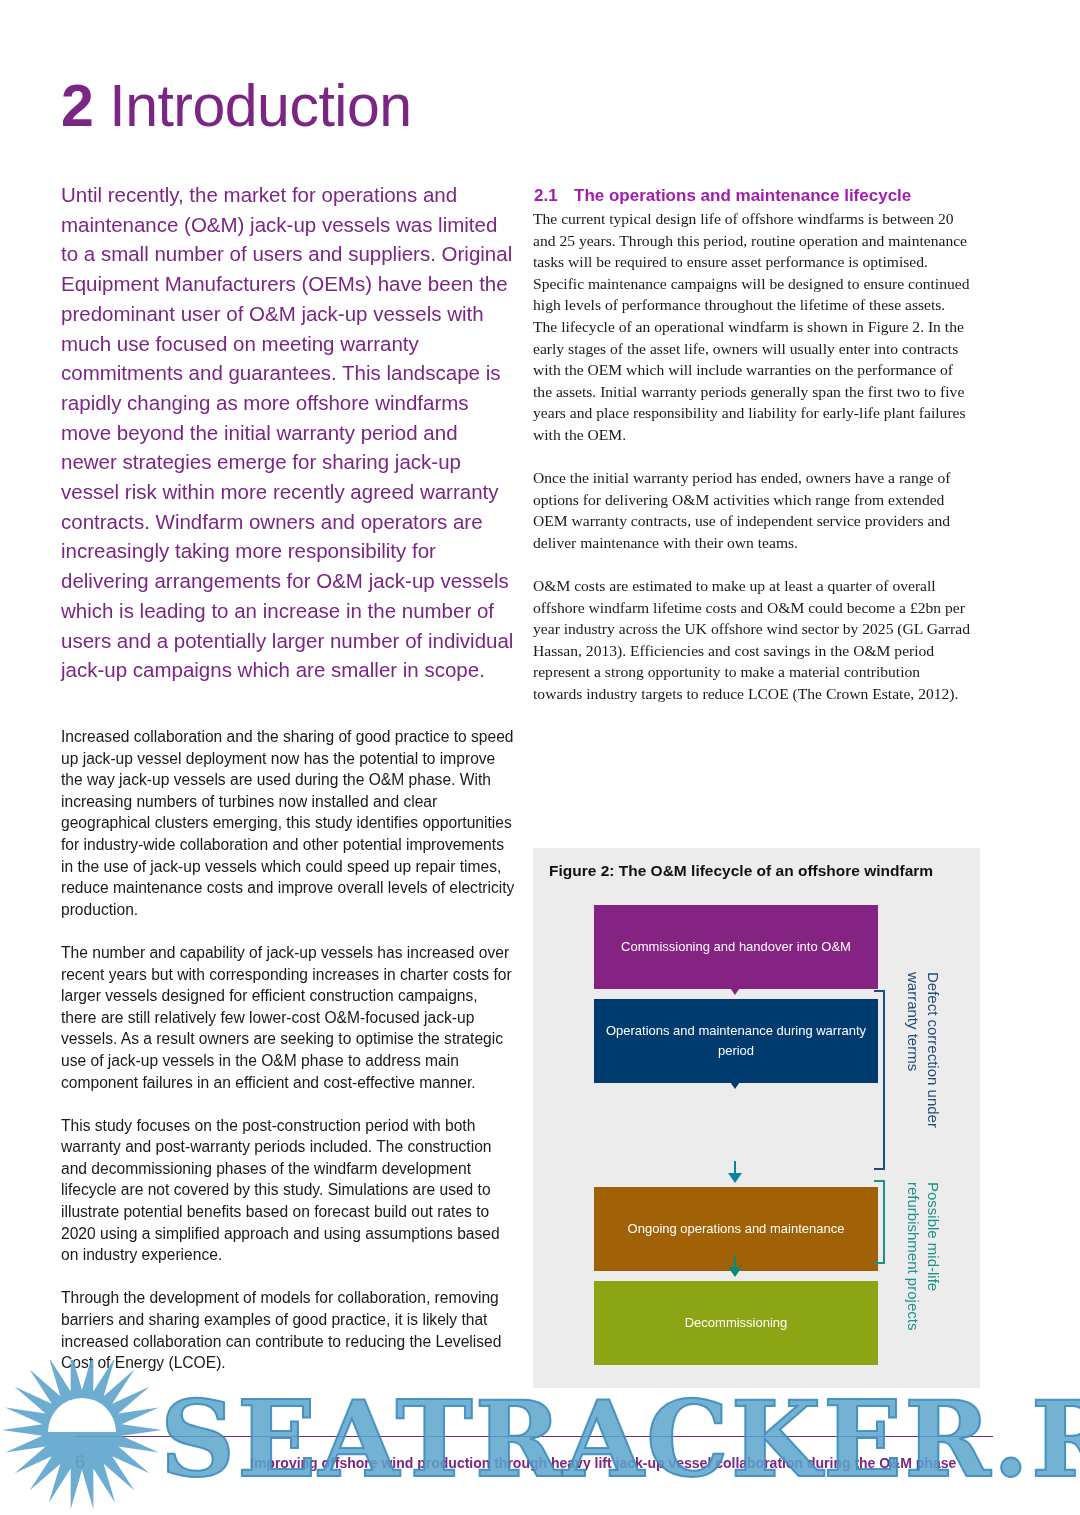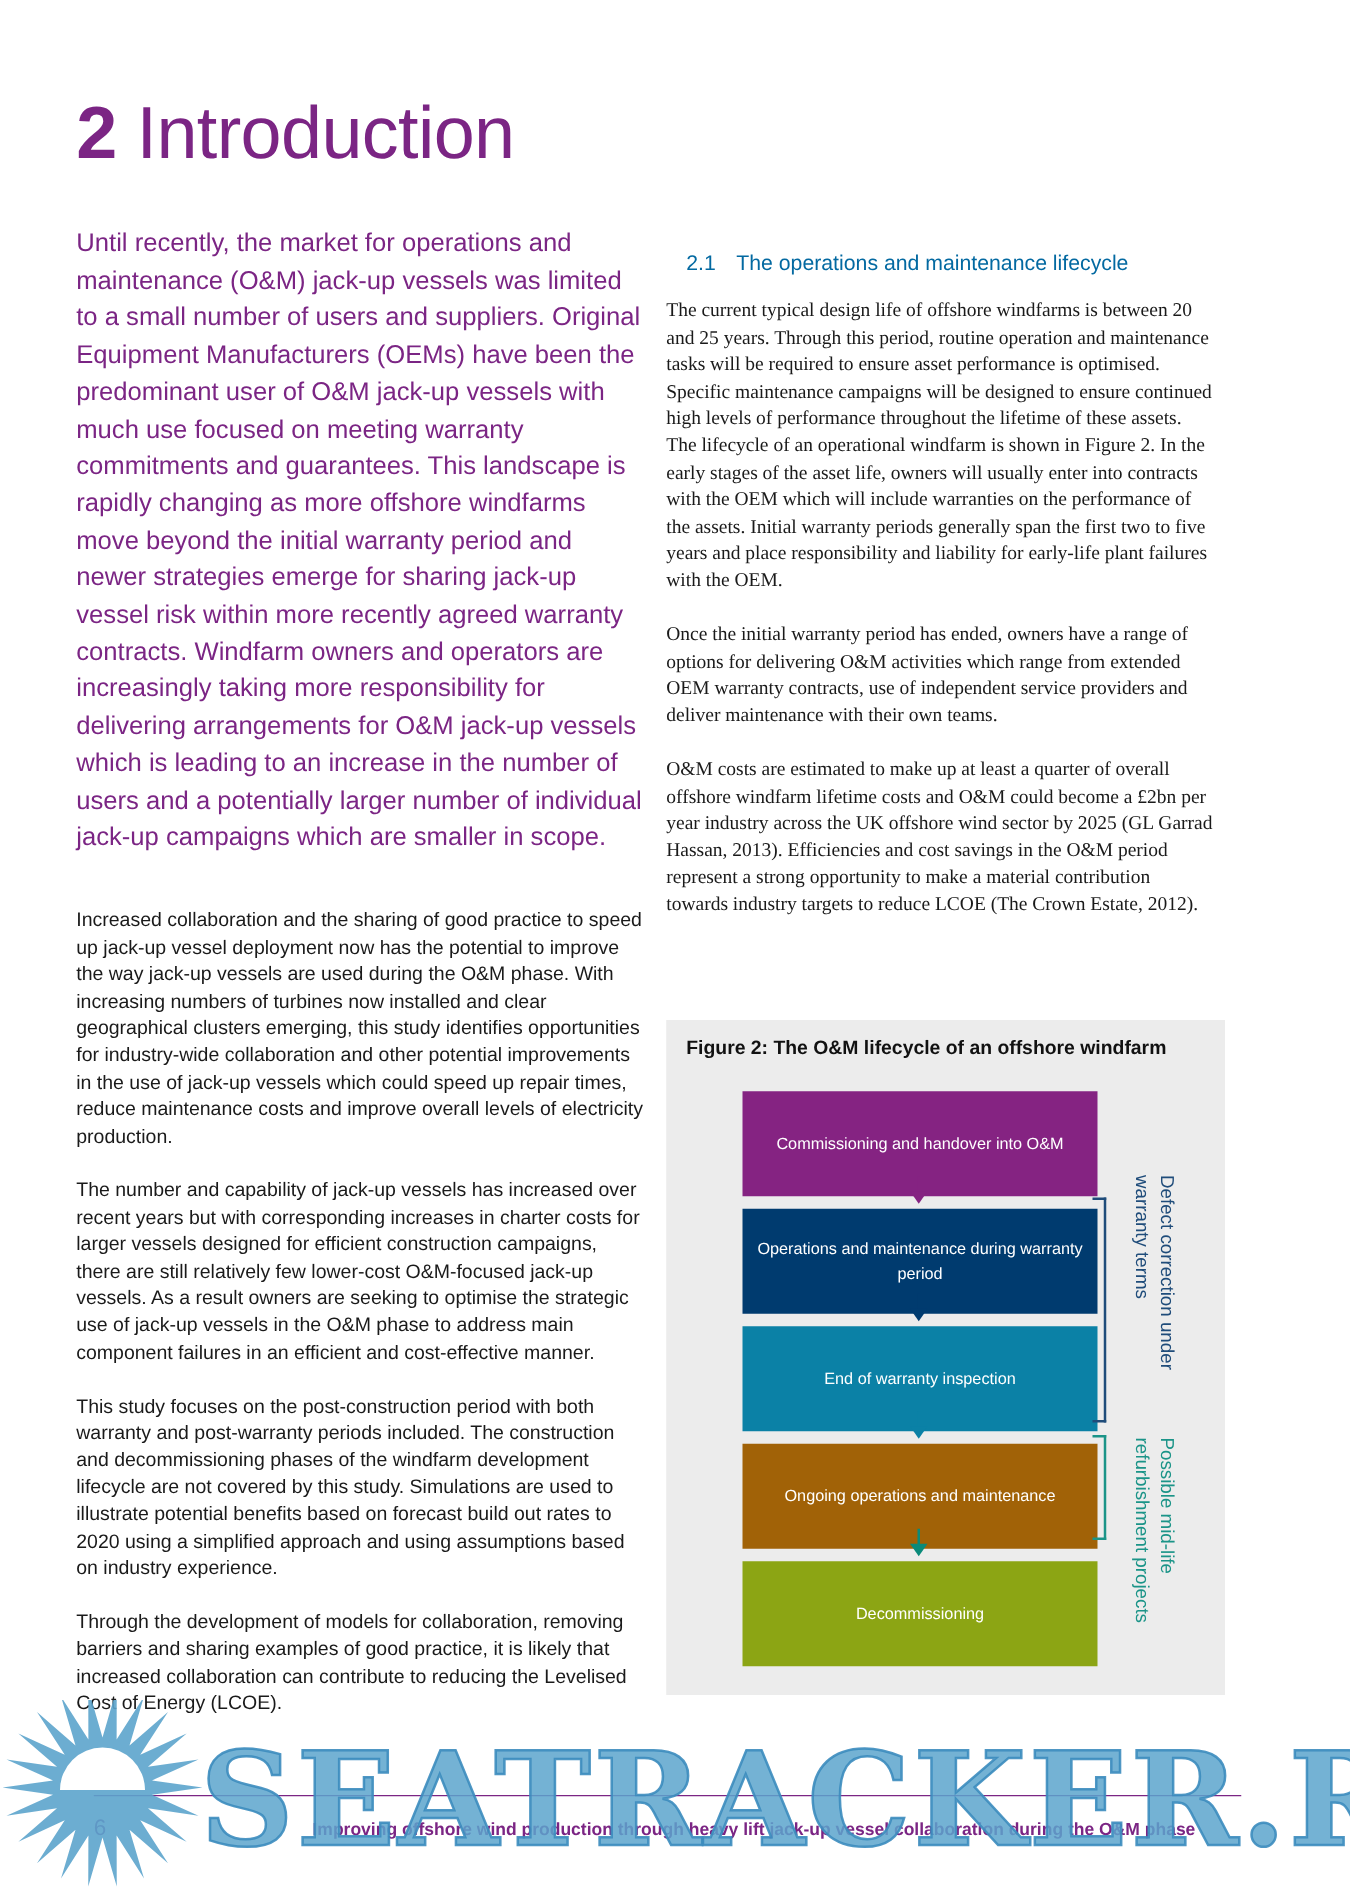--- a/index.html
+++ b/index.html
@@ -5,24 +5,24 @@
   html, body { margin:0; padding:0; background:#fff; }
   body { width:1080px; height:1515px; position:relative; overflow:hidden;
          font-family:"Liberation Sans", sans-serif; color:#1a1a1a; }
   .title { position:absolute; left:61px; top:72px; font-size:59px; color:#7b2584; font-weight:normal; letter-spacing:-0.5px; }
   .title b { font-weight:bold; }
   .lead { position:absolute; left:61px; top:180px; width:455px; font-size:20.5px; line-height:29.7px; color:#7b2584; }
   .lead p { margin:0; }
   .leftbody { position:absolute; left:61px; top:726px; width:455px; font-size:15.6px; line-height:21.6px; color:#1a1a1a; }
   .leftbody p { margin:0 0 21.6px 0; }
   .rightcol { position:absolute; left:533px; top:184px; width:440px; font-size:15.6px; line-height:21.6px; }
-  .rightcol h2 { margin:16px; font-size:17px; line-height:22px; color:#0369a1; font-weight:normal; }
+  .rightcol h2 { margin:1px; font-size:17px; line-height:22px; color:#a21caf; font-weight:bold; }
   .rightcol h2 .num { display:inline-block; width:40px; }
   .rightcol p { margin:0 0 21.6px 0;font-family:Liberation Serif, serif; }
-  .figure { position:absolute; left:533px; top:816px; width:447px; height:540px; background:#ececec; }
+  .figure { position:absolute; left:533px; top:848px; width:447px; height:540px; background:#ececec; }
   .fig-title { position:absolute; left:16px; top:14px; font-size:15.5px; font-weight:bold; color:#111; }
   .box { position:absolute; left:61px; width:284px; height:84px; color:#fff; font-size:13px; line-height:20px;
          display:flex; align-items:center; justify-content:center; text-align:center; }
   .arrow { position:absolute; left:200px; width:6px; }
   .arrow .stem { position:absolute; left:1px; top:0; width:2px; }
   .arrow .head { position:absolute; left:-5px; width:0; height:0; border-left:7px solid transparent; border-right:7px solid transparent; }
   .bracket { position:absolute; border:2px solid; border-left:none; width:9px; }
   .vlabel { position:absolute; writing-mode:vertical-rl; font-size:15px; line-height:20px; }
   .footline { position:absolute; left:75px; top:1436px; width:918px; height:1px; background:#7b2584; }
   .pagenum { position:absolute; left:75px; top:1452px; font-size:18px; color:#7b2584; }
@@ -67,21 +67,20 @@
       <div class="stem" style="height:14px;background:#852382;"></div>
       <div class="head" style="top:12px;border-top:10px solid #852382;"></div>
     </div>
 
   <div class="box" id="box1" style="top: 151px; background: rgb(0, 59, 111);">Operations and maintenance during warranty period</div>
   <div class="arrow" style="top:219px;height:24px;">
       <div class="stem" style="height:14px;background:#003b6f;"></div>
       <div class="head" style="top:12px;border-top:10px solid #003b6f;"></div>
     </div>
 
-  <div class="box" id="box2" style="top: 245px; background: rgb(11, 129, 166);">End of warranty inspection</div>
   <div class="arrow" style="top:313px;height:24px;">
       <div class="stem" style="height:14px;background:#0b81a6;"></div>
       <div class="head" style="top:12px;border-top:10px solid #0b81a6;"></div>
     </div>
 
   <div class="box" id="box3" style="top: 339px; background: #a16207;">Ongoing operations and maintenance</div>
   <div class="arrow" style="top:407px;height:24px;">
       <div class="stem" style="height:14px;background:#0a8a7a;"></div>
       <div class="head" style="top:12px;border-top:10px solid #0a8a7a;"></div>
     </div>

